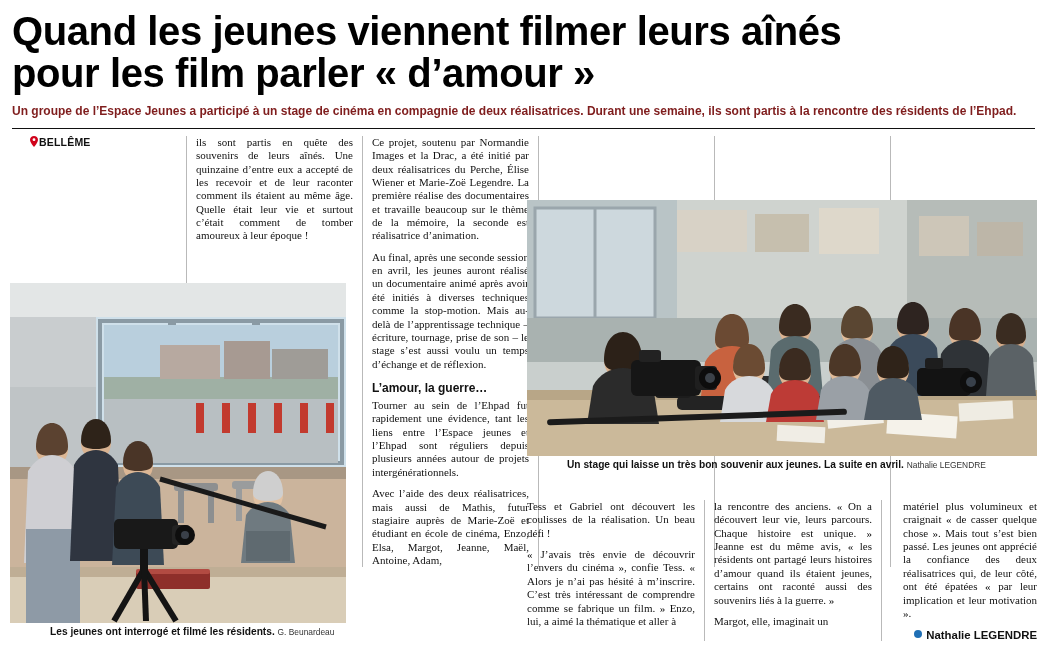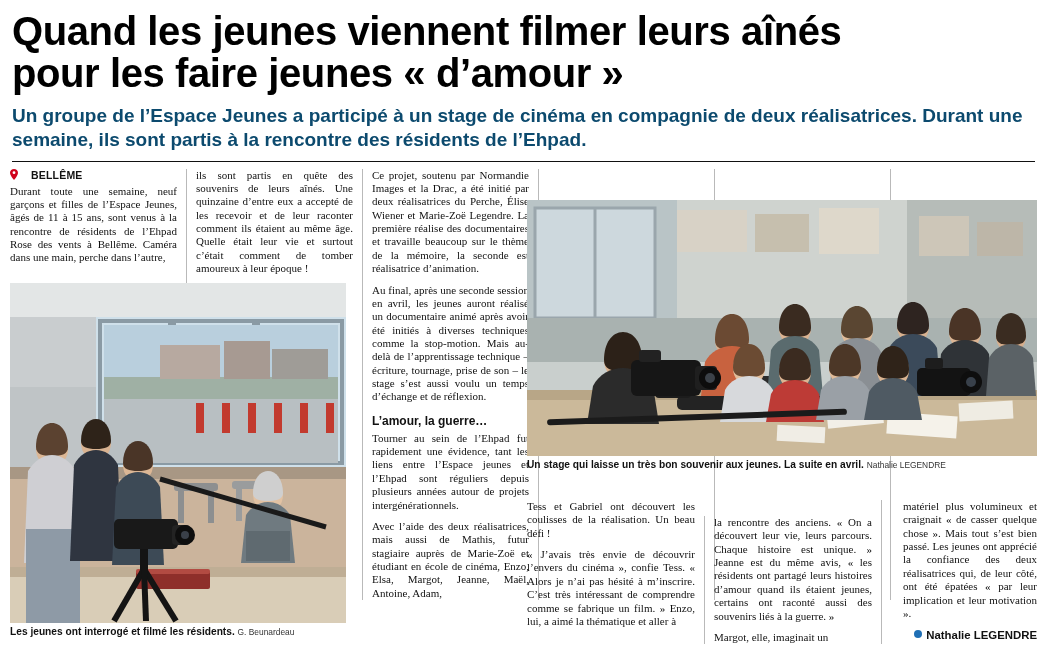--- a/index.html
+++ b/index.html
@@ -30,24 +30,24 @@
     line-height: 1.06;
     letter-spacing: -0.4px;
     margin: 2px 0 0 2px;
     color: #000;
   }
   .headline .line2 { display: block; }
 
   .standfirst {
     font-family: "Liberation Sans", sans-serif;
     font-weight: bold;
-    font-size: 19px;
+    font-size: 12px;
     line-height: 1.26;
     margin: 9px 2px 0 2px;
-    color: #0c4a6e;
+    color: #7f1d1d;
   }
 
   .rule-top {
     border-top: 1.6px solid #111;
     margin: 9px 2px 0 2px;
   }
 
   
   .cols {
     position: relative;
@@ -69,21 +69,22 @@
   .c6 { width: 147px; padding-left: 9px; }
 
   .dateline {
     font-family: "Liberation Sans", sans-serif;
     font-weight: bold;
     font-size: 10.5px;
     letter-spacing: .2px;
     margin-bottom: 4px;
     display: flex;
     align-items: center;
-    gap: 13px;
+    gap: 1px;
+    margin-left: 20px;
   }
   .pin {
     display: inline-block;
     width: 8px;
     height: 11px;
     position: relative;
   }
   .pin svg { display:block; }
 
   p.body {
@@ -109,20 +110,21 @@
     position: relative;
     overflow: hidden;
     background: #cfd6dc;
   }
   .caption {
     font-family: "Liberation Sans", sans-serif;
     font-size: 10.2px;
     font-weight: bold;
     margin-top: 3px;
     line-height: 1.15;
+    margin-left: 40px;
   }
   .caption .credit {
     font-weight: normal;
     font-size: 8.4px;
     color: #333;
   }
 
   
   .photo-left-wrap {
     position: absolute;
@@ -161,50 +163,49 @@
   
   .lower {
     position: absolute;
     left: 527px;
     top: 500px;
     width: 510px;
     display: flex;
   }
   .lower .col { }
   .lc1 { width: 177px; padding-right: 9px; }
-  .lc2 { width: 177px; padding-left: 9px; padding-right: 9px; margin-top: 16px; }
+  .lc2 { width: 177px; padding-left: 9px; padding-right: 9px; }
   .lc3 { width: 156px; padding-left: 21px; }
 </style>
 </head>
 <body>
 
 <div class="page">
 
   <h1 class="headline">
     <span>Quand les jeunes viennent filmer leurs aînés</span>
-    <span class="line2">pour les faire jeunes « d’amour »</span>
+    <span class="line2">pour les film parler « d’amour »</span>
   </h1>
 
   <div class="standfirst">Un groupe de l’Espace Jeunes a participé à un stage de cinéma en compagnie de deux réalisatrices. Durant une semaine, ils sont partis à la rencontre des résidents de l’Ehpad.</div>
 
   <div class="rule-top"></div>
 
   <div class="cols">
 
     <div class="col c1">
       <div class="dateline">
         <span class="pin">
           <svg width="8" height="11" viewBox="0 0 8 11">
               <path d="M4 0C1.8 0 0 1.7 0 3.8 0 6.7 4 11 4 11s4-4.3 4-7.2C8 1.7 6.2 0 4 0z" fill="#d0021b"></path>
               <circle cx="4" cy="3.7" r="1.4" fill="#fff"></circle>
             </svg>
         </span>
         <span>BELLÊME</span>
       </div>
-      <p class="body">Durant toute une semaine, neuf garçons et filles de l’Espace Jeunes, âgés de 11 à 15 ans, sont venus à la rencontre de résidents de l’Ehpad Rose des vents à Bellême. Caméra dans une main, perche dans l’autre,</p>
     </div>
 
     <div class="col c2">
       <p class="body">ils sont partis en quête des souvenirs de leurs aînés. Une quinzaine d’entre eux a accepté de les recevoir et de leur raconter comment ils étaient au même âge. Quelle était leur vie et surtout c’était comment de tomber amoureux à leur époque !</p>
     </div>
 
     <div class="col c3">
       <p class="body">Ce projet, soutenu par Normandie Images et la Drac, a été initié par deux réalisatrices du Perche, Élise Wiener et Marie-Zoë Legendre. La première réalise des documentaires et travaille beaucoup sur le thème de la mémoire, la seconde est réalisatrice d’animation.</p>
       <p class="body">Au final, après une seconde session en avril, les jeunes auront réalisé un documentaire animé après avoir été initiés à diverses techniques comme la stop-motion. Mais au-delà de l’apprentissage technique – écriture, tournage, prise de son – le stage s’est aussi voulu un temps d’échange et de réflexion.</p>
       <div class="subhead">L’amour, la guerre…</div>

